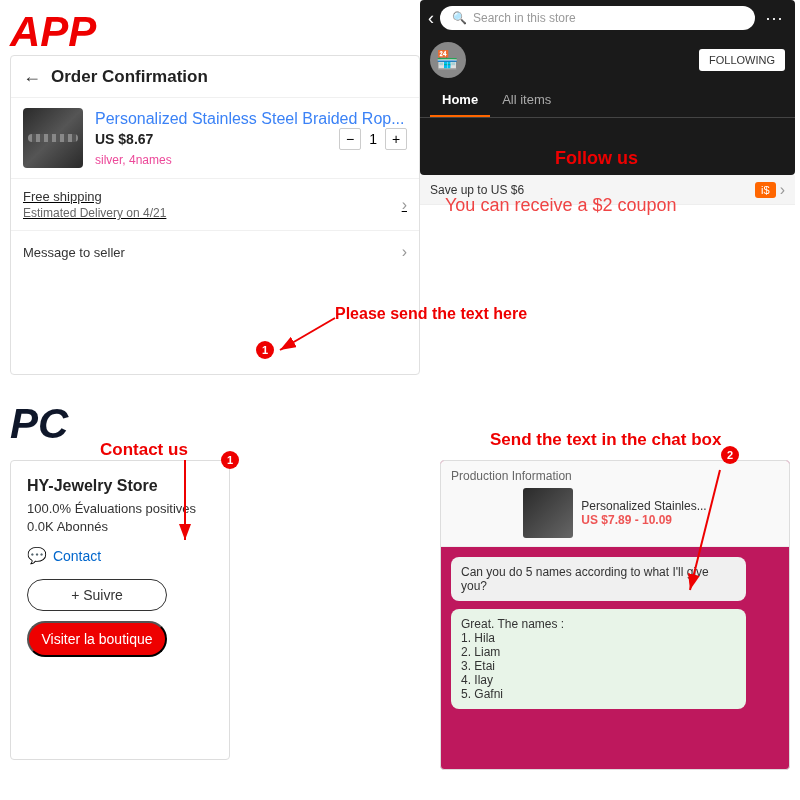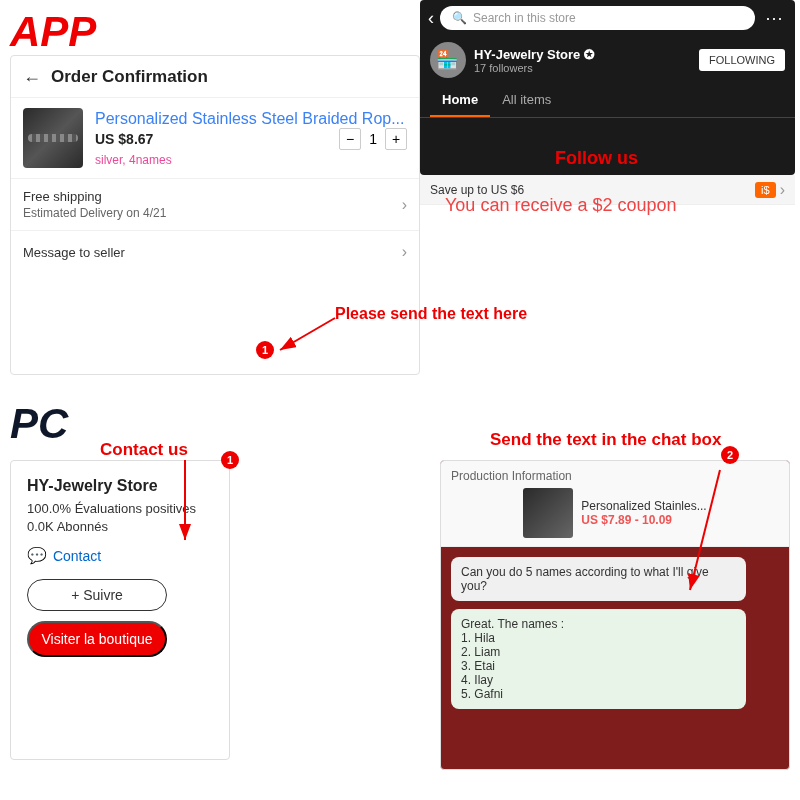--- a/index.html
+++ b/index.html
@@ -154,20 +154,21 @@
       color: #ec4899;
       margin-top: 3px;
     }
 
     .shipping-row {
       padding: 10px 12px;
       border-bottom: 1px solid #f0f0f0;
       display: flex;
       align-items: center;
       justify-content: space-between;
+      text-decoration: underline;
     }
 
     .shipping-info .shipping-title {
       font-size: 13px;
       color: #333;
     }
 
     .shipping-info .shipping-delivery {
       font-size: 12px;
       color: #666;
@@ -462,21 +463,21 @@
       color: #e00;
     }
 
     
     .pc-chat-panel {
       position: absolute;
       top: 460px;
       left: 440px;
       width: 350px;
       height: 310px;
-      background: #7f1d1d;
+      background: #be185d;
       border: 1px solid #ddd;
       border-radius: 4px;
       overflow: hidden;
     }
 
     .chat-product-info {
       background: #f9f9f9;
       padding: 8px 10px;
       border-bottom: 1px solid #eee;
       font-size: 12px;
@@ -600,27 +601,20 @@
     <div class="search-box">
       <span class="search-icon-small">🔍</span>
       <span class="search-placeholder">Search in this store</span>
     </div>
     <span class="more-dots">···</span>
   </div>
   <div class="store-info-row">
     <div class="store-avatar">
       <span class="store-avatar-icon">🏪</span>
     </div>
-    <div class="store-details">
-      <div class="store-name">
-        <span>HY-Jewelry Store</span>
-        <span> ✪</span>
-      </div>
-      <div class="store-followers">17 followers</div>
-    </div>
     <button class="following-btn">FOLLOWING</button>
   </div>
   <div class="store-nav">
     <div class="store-nav-item active">Home</div>
     <div class="store-nav-item">All items</div>
   </div>
 </div>
 
 <div class="store-banner">
   <span class="banner-text">Save up to US $6</span>

